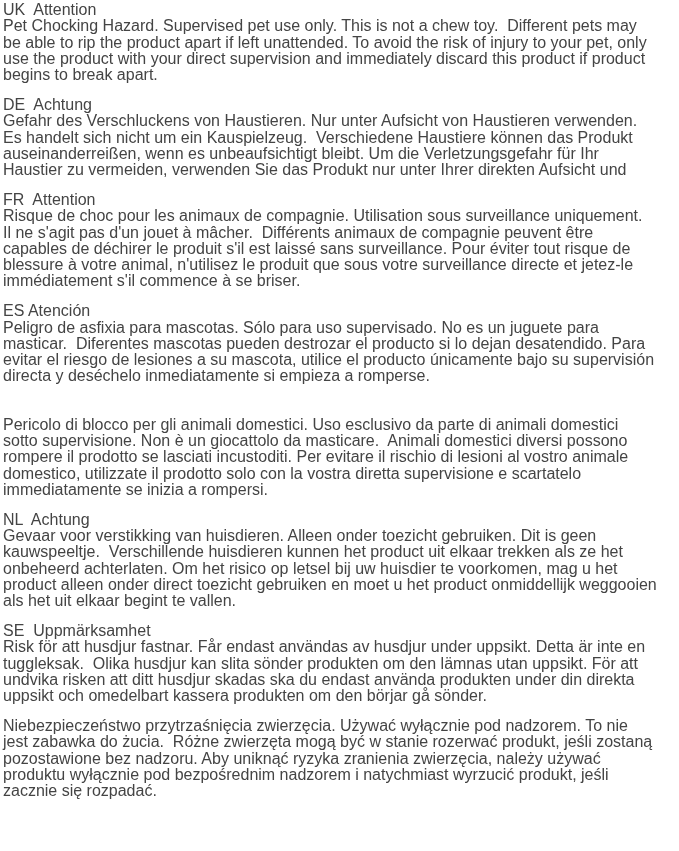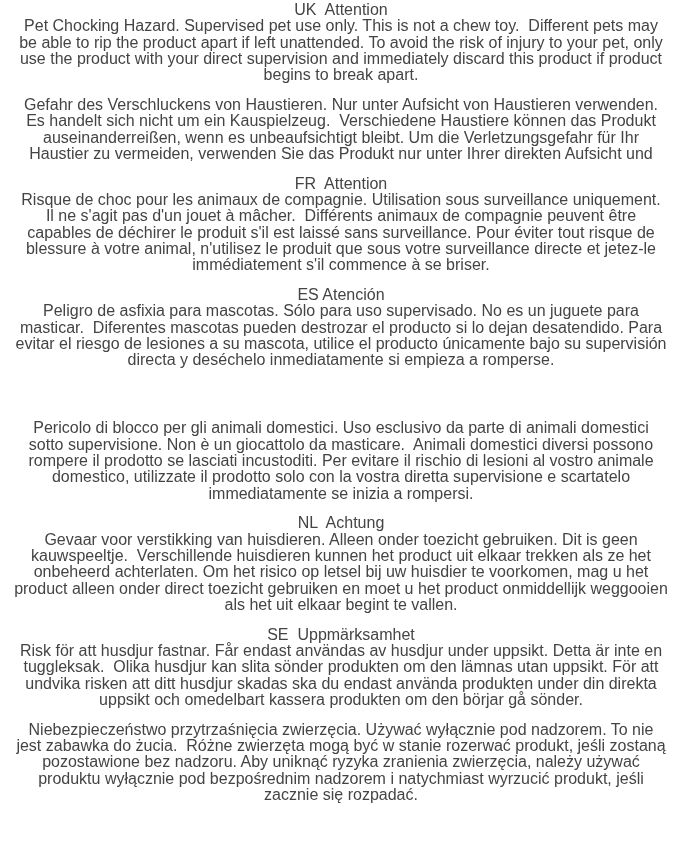--- a/index.html
+++ b/index.html
@@ -16,45 +16,45 @@
     font-family: "Liberation Sans", "DejaVu Sans", sans-serif;
     font-size: 16px;
     line-height: 16.3px;
     color: #444444;
     -webkit-font-smoothing: antialiased;
   }
   .warning-section {
     margin: 0 0 13.5px 0;
   }
   .warning-section.gap-large {
-    margin-bottom: 52px;
+    margin-bottom: 32px;
   }
   .section-heading,
   .section-body {
     white-space: pre;      
     font-weight: normal;
     font-size: 16px;
     line-height: 16.3px;
     margin: 0;
     padding: 0;
-    text-align: center;
   }
 </style>
 </head>
 <body>
 
 <div class="warning-section">
   <div class="section-heading">UK  Attention</div>
   <div class="section-body">Pet Chocking Hazard. Supervised pet use only. This is not a chew toy.  Different pets may
 be able to rip the product apart if left unattended. To avoid the risk of injury to your pet, only
 use the product with your direct supervision and immediately discard this product if product
 begins to break apart.</div>
 </div>
 
 <div class="warning-section">
+  <div class="section-heading">DE  Achtung</div>
   <div class="section-body">Gefahr des Verschluckens von Haustieren. Nur unter Aufsicht von Haustieren verwenden.
 Es handelt sich nicht um ein Kauspielzeug.  Verschiedene Haustiere können das Produkt
 auseinanderreißen, wenn es unbeaufsichtigt bleibt. Um die Verletzungsgefahr für Ihr
 Haustier zu vermeiden, verwenden Sie das Produkt nur unter Ihrer direkten Aufsicht und</div>
 </div>
 
 <div class="warning-section">
   <div class="section-heading">FR  Attention</div>
   <div class="section-body">Risque de choc pour les animaux de compagnie. Utilisation sous surveillance uniquement.
 Il ne s'agit pas d'un jouet à mâcher.  Différents animaux de compagnie peuvent être

